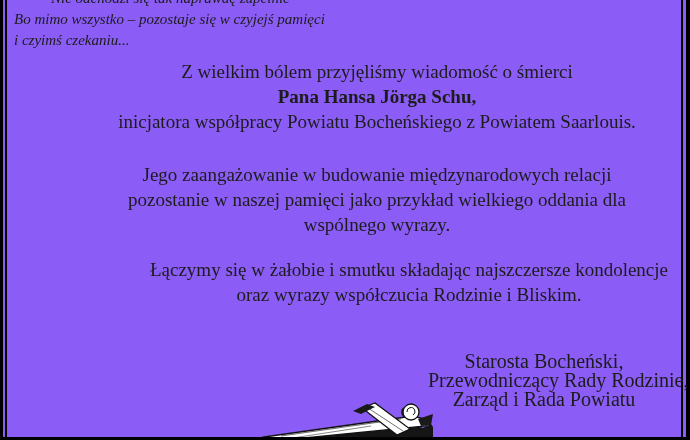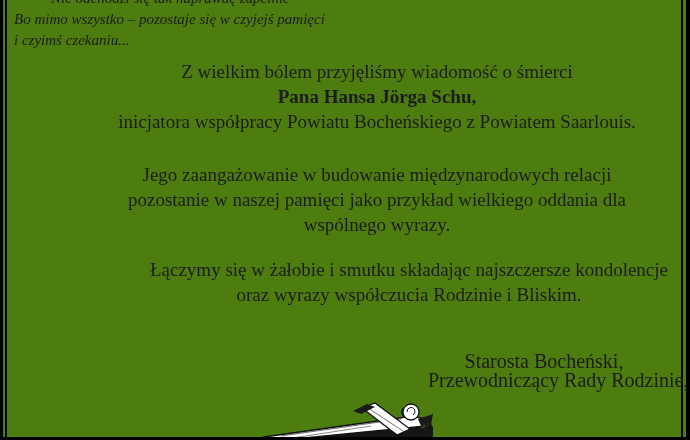--- a/index.html
+++ b/index.html
@@ -1,20 +1,20 @@
 <!DOCTYPE html>
 <html><head>
 <meta charset="utf-8">
 <style>
   html,body{margin:0;padding:0;background:#ffffff;}
   .page{
     position:relative;
     width:690px;height:440px;
     overflow:hidden;
-    background:#4d7c0f;
+    background:#8b5cf6;
     color:#1c1c1c;
     font-family:"Liberation Serif", serif;
   }
   
   .v-line{position:absolute;top:0;height:440px;background:#000;}
   .line-left-outer{left:0;width:3px;}
   .line-left-inner{left:5px;width:2px;}
   .line-right-inner{left:681px;width:2px;}
   .line-right-outer{left:686px;width:4px;}
   .bottom-bar{position:absolute;left:0;top:437px;width:690px;height:3px;background:#000;z-index:5;}
@@ -79,20 +79,21 @@
   </div>
 
   <div class="center-block condolences">
     <div>Łączymy się w żałobie i smutku składając najszczersze kondolencje</div>
     <div>oraz wyrazy współczucia Rodzinie i Bliskim.</div>
   </div>
 
   <div class="signature">
     <div>Starosta Bocheński,</div>
     <div>Przewodniczący Rady Rodzinie,</div>
+    <div>Zarząd i Rada Powiatu</div>
   </div>
 
   <div class="illustration">
     <svg width="172" height="41" viewBox="0 0 172 41" xmlns="http://www.w3.org/2000/svg">
 
       <path d="M55,35 L64,30 L72,33 L80,29 L90,32 L98,28 L108,32 L116,28 L126,31 L134,27 L144,30 L152,26 L162,29 L170,25 L172,28 L172,41 L58,41 Z" fill="#151515" stroke="none"></path>
 
       <path d="M3,38 L152,17 L167,21 L165,27 L12,42 Z" fill="#ffffff" stroke="#111111" stroke-width="1.3"></path>
       <path d="M20,37 L140,20" stroke="#111111" stroke-width="0.6" fill="none"></path>
       <path d="M35,38.5 L110,27" stroke="#111111" stroke-width="0.5" fill="none"></path>

